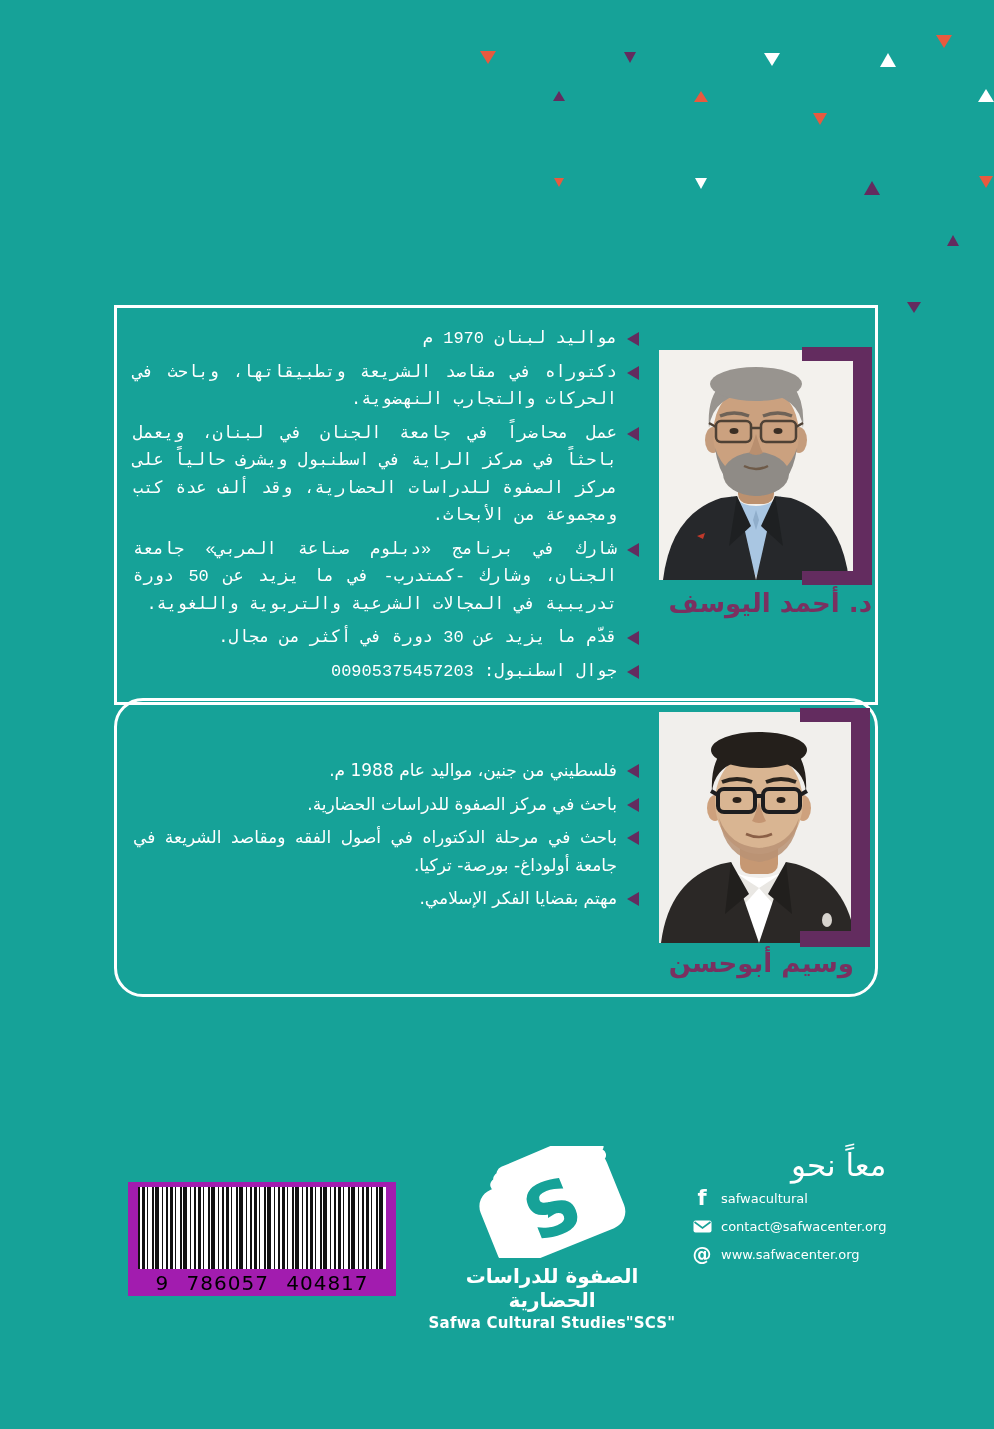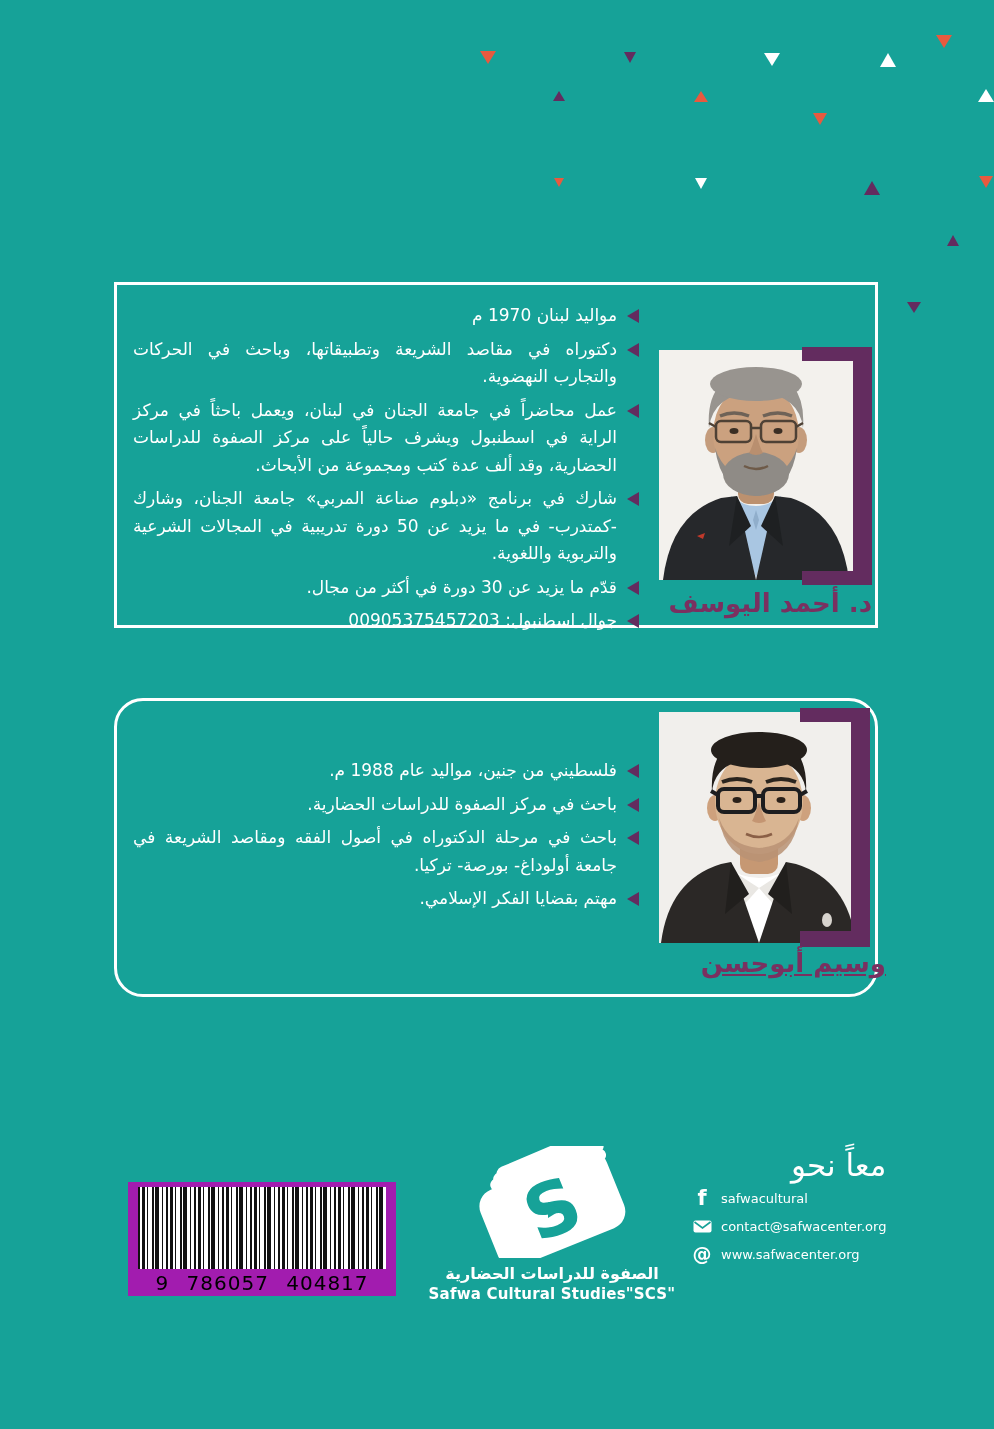--- a/index.html
+++ b/index.html
@@ -7,21 +7,21 @@
     position:relative; width:994px; height:1429px; overflow:hidden;
     background:#16A298;
     font-family:"DejaVu Sans", sans-serif;
     -webkit-font-smoothing:antialiased;
   }
   
   .tri{position:absolute;width:0;height:0;border:0 solid transparent;}
 
   
   .bio-box{position:absolute;left:114px;width:764px;border:3px solid #FFFFFF;box-sizing:border-box;}
-  #bio-box-1{top:282px;height:346px;}
+  #bio-box-1{top:305px;height:400px;font-family:Liberation Mono, monospace;}
   #bio-box-2{top:698px;height:299px;border-radius:29px;}
 
   .bio-list{position:absolute;direction:rtl;left:16px;right:236px;color:#FFFFFF;}
   #bio-list-1{top:17px;}
   #bio-list-2{top:56px;}
   .bio-item{display:flex;direction:rtl;column-gap:10px;margin-bottom:6px;}
   .bullet-tri{flex:0 0 auto;width:0;height:0;margin-top:7px;
     border-top:7px solid transparent;border-bottom:7px solid transparent;
     border-right:12px solid #632C5F;}
   .bio-text{flex:1 1 auto;font-size:17px;line-height:27.5px;text-align:justify;}
@@ -29,32 +29,32 @@
   .photo{position:absolute;overflow:hidden;background:#F3F1ED;}
   #photo-1{left:659px;top:350px;width:194px;height:230px;}
   #photo-2{left:659px;top:712px;width:199px;height:231px;}
   .bracket{position:absolute;box-sizing:border-box;background:transparent;
     border-style:solid;border-color:#632C5F;border-left-width:0;}
   #bracket-1{left:802px;top:347px;width:70px;height:238px;border-top-width:14px;border-right-width:19px;border-bottom-width:14px;}
   #bracket-2{left:800px;top:708px;width:70px;height:239px;border-top-width:14px;border-right-width:19px;border-bottom-width:16px;}
 
   .author-name{position:absolute;direction:rtl;color:#7A3060;font-weight:bold;font-size:26px;white-space:nowrap;}
   #author-name-1{right:122px;top:588px;}
-  #author-name-2{right:108px;top:948px;text-decoration:underline;}
+  #author-name-2{right:140px;top:948px;}
 
   
   #barcode{position:absolute;left:128px;top:1182px;width:268px;height:114px;background:#a21caf;box-sizing:border-box;padding:5px 10px 4px 10px;}
   #barcode-bars{height:82px;background:repeating-linear-gradient(90deg,
      #111 0 2px,#fff 2px 4px,#111 4px 7px,#fff 7px 9px,#111 9px 10px,#fff 10px 14px,
      #111 14px 16px,#fff 16px 17px,#111 17px 21px,#fff 21px 24px,#111 24px 25px,#fff 25px 28px);}
   #barcode-number{margin-top:2px;text-align:center;font-size:20px;color:#000;letter-spacing:1px;word-spacing:10px;white-space:nowrap;}
 
   
   #publisher{position:absolute;left:424px;top:1146px;width:256px;text-align:center;color:#FFFFFF;}
-  #publisher-name-ar{direction:rtl;font-size:16px;font-weight:bold;margin-top:2px;}
+  #publisher-name-ar{direction:rtl;font-size:20px;font-weight:bold;margin-top:2px;}
   #publisher-name-en{font-size:15px;font-weight:bold;letter-spacing:.2px;margin-top:2px;}
 
   
   #footer{position:absolute;left:692px;top:1150px;color:#FFFFFF;}
   #slogan-1{direction:rtl;text-align:right;font-size:31px;line-height:31px;}
   #slogan-2{direction:rtl;text-align:left;font-size:26px;line-height:33px;font-weight:bold;}
   .contact-row{display:flex;align-items:center;column-gap:9px;margin-top:6px;height:22px;}
   .contact-icon{flex:0 0 auto;width:20px;text-align:center;font-weight:bold;font-size:19px;}
   .contact-text{font-size:13px;white-space:nowrap;}
   #facebook-icon{font-size:21px;}

